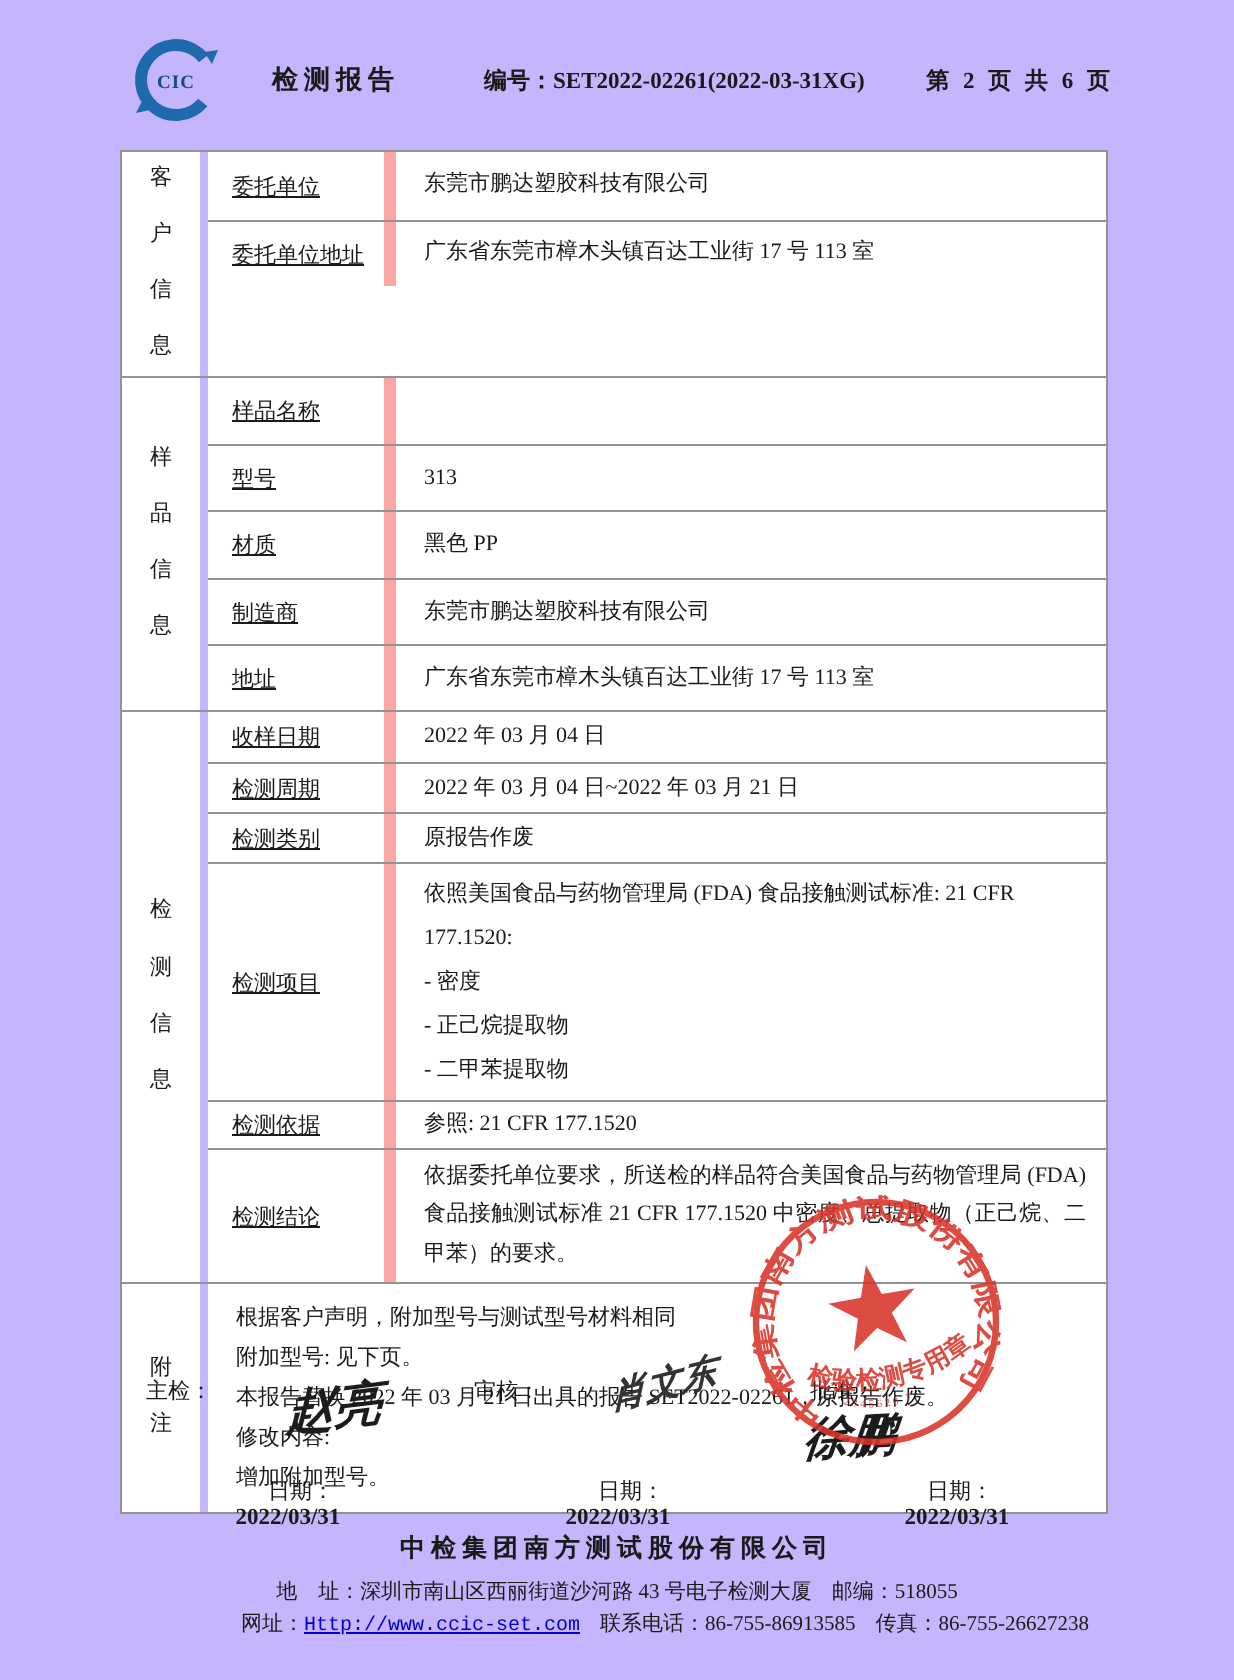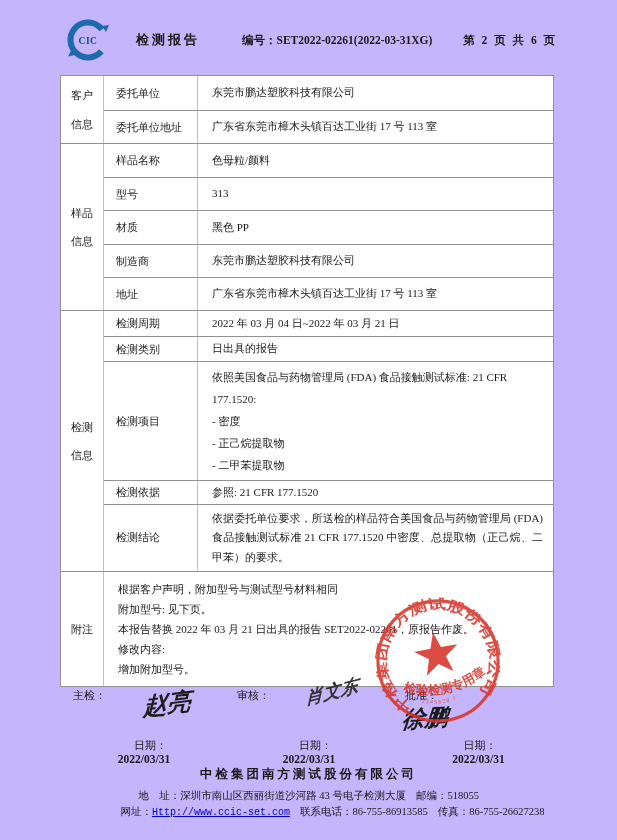--- a/index.html
+++ b/index.html
@@ -17,28 +17,28 @@
   .logo-wrap { width:52px; height:46px; flex:0 0 auto; }
   .hdr-title { margin-left:22px; font-size:13px; font-weight:bold; letter-spacing:3px; }
   .hdr-no { margin-left:42px; font-size:11.5px; font-weight:bold; }
   .hdr-page { margin-left:auto; font-size:11.5px; font-weight:bold; letter-spacing:2px; }
 
   
   .tbl { position:absolute; left:60px; top:75px; width:494px;
          border:1px solid #929292; background:#fff; }
   .sec { display:flex; }
   .sec + .sec { border-top:1px solid #929292; }
-  .sec-label { flex:0 0 43px; border-right:1px solid #c4b5fd;
+  .sec-label { flex:0 0 43px; border-right:4px solid #c4b5fd;
                display:flex; align-items:center; justify-content:center;
-               text-align:center; padding:0 9px; line-height:2.55; }
+               text-align:center; padding:0 9px; line-height:2.55;font-family:Liberation Mono, monospace; }
   .rows { flex:1 1 auto; display:flex; flex-direction:column; }
   .row { display:flex; }
   .row + .row { border-top:1px solid #929292; }
-  .cell-l { flex:0 0 94px; border-right:1px solid #fca5a5;
-            display:flex; align-items:center; padding-left:12px; }
+  .cell-l { flex:0 0 94px; border-right:6px solid #fca5a5;
+            display:flex; align-items:center; padding-left:12px;text-decoration:underline; }
   .cell-v { flex:1 1 auto; display:flex; align-items:center;
             padding:4px 10px 4px 14px; line-height:1.55; }
   .ml { white-space:pre-line; line-height:2.0; }
   .just { text-align:justify; line-height:1.75; }
   .h34{height:34px} .h33{height:33px} .h25{height:25px}
   .h91{min-height:91px} .h24{height:24px} .h57{min-height:57px}
   .notes-cell { flex:1 1 auto; padding:7px 10px 7px 14px;
                 white-space:pre-line; line-height:1.82; min-height:91px; }
 
   
@@ -109,21 +109,20 @@
           <div class="cell-v">广东省东莞市樟木头镇百达工业街 17 号 113 室</div>
         </div>
       </div>
     </div>
 
     <div class="sec">
       <div class="sec-label">样品信息</div>
       <div class="rows">
         <div class="row h33">
           <div class="cell-l">样品名称</div>
-          <div class="cell-v">色母粒/颜料</div>
         </div>
         <div class="row h33">
           <div class="cell-l">型号</div>
           <div class="cell-v">313</div>
         </div>
         <div class="row h34">
           <div class="cell-l">材质</div>
           <div class="cell-v">黑色 PP</div>
         </div>
         <div class="row h33">
@@ -134,26 +133,30 @@
           <div class="cell-l">地址</div>
           <div class="cell-v">广东省东莞市樟木头镇百达工业街 17 号 113 室</div>
         </div>
       </div>
     </div>
 
     <div class="sec">
       <div class="sec-label">检测信息</div>
       <div class="rows">
         <div class="row h25">
+          <div class="cell-l">收样日期</div>
+          <div class="cell-v">2022 年 03 月 04 日</div>
+        </div>
+        <div class="row h25">
           <div class="cell-l">检测周期</div>
           <div class="cell-v">2022 年 03 月 04 日~2022 年 03 月 21 日</div>
         </div>
         <div class="row h25">
           <div class="cell-l">检测类别</div>
-          <div class="cell-v">日出具的报告</div>
+          <div class="cell-v">原报告作废</div>
         </div>
         <div class="row h91">
           <div class="cell-l">检测项目</div>
           <div class="cell-v ml">依照美国食品与药物管理局 (FDA) 食品接触测试标准: 21 CFR
 177.1520:
 - 密度
 - 正己烷提取物
 - 二甲苯提取物</div>
         </div>
         <div class="row h24">

